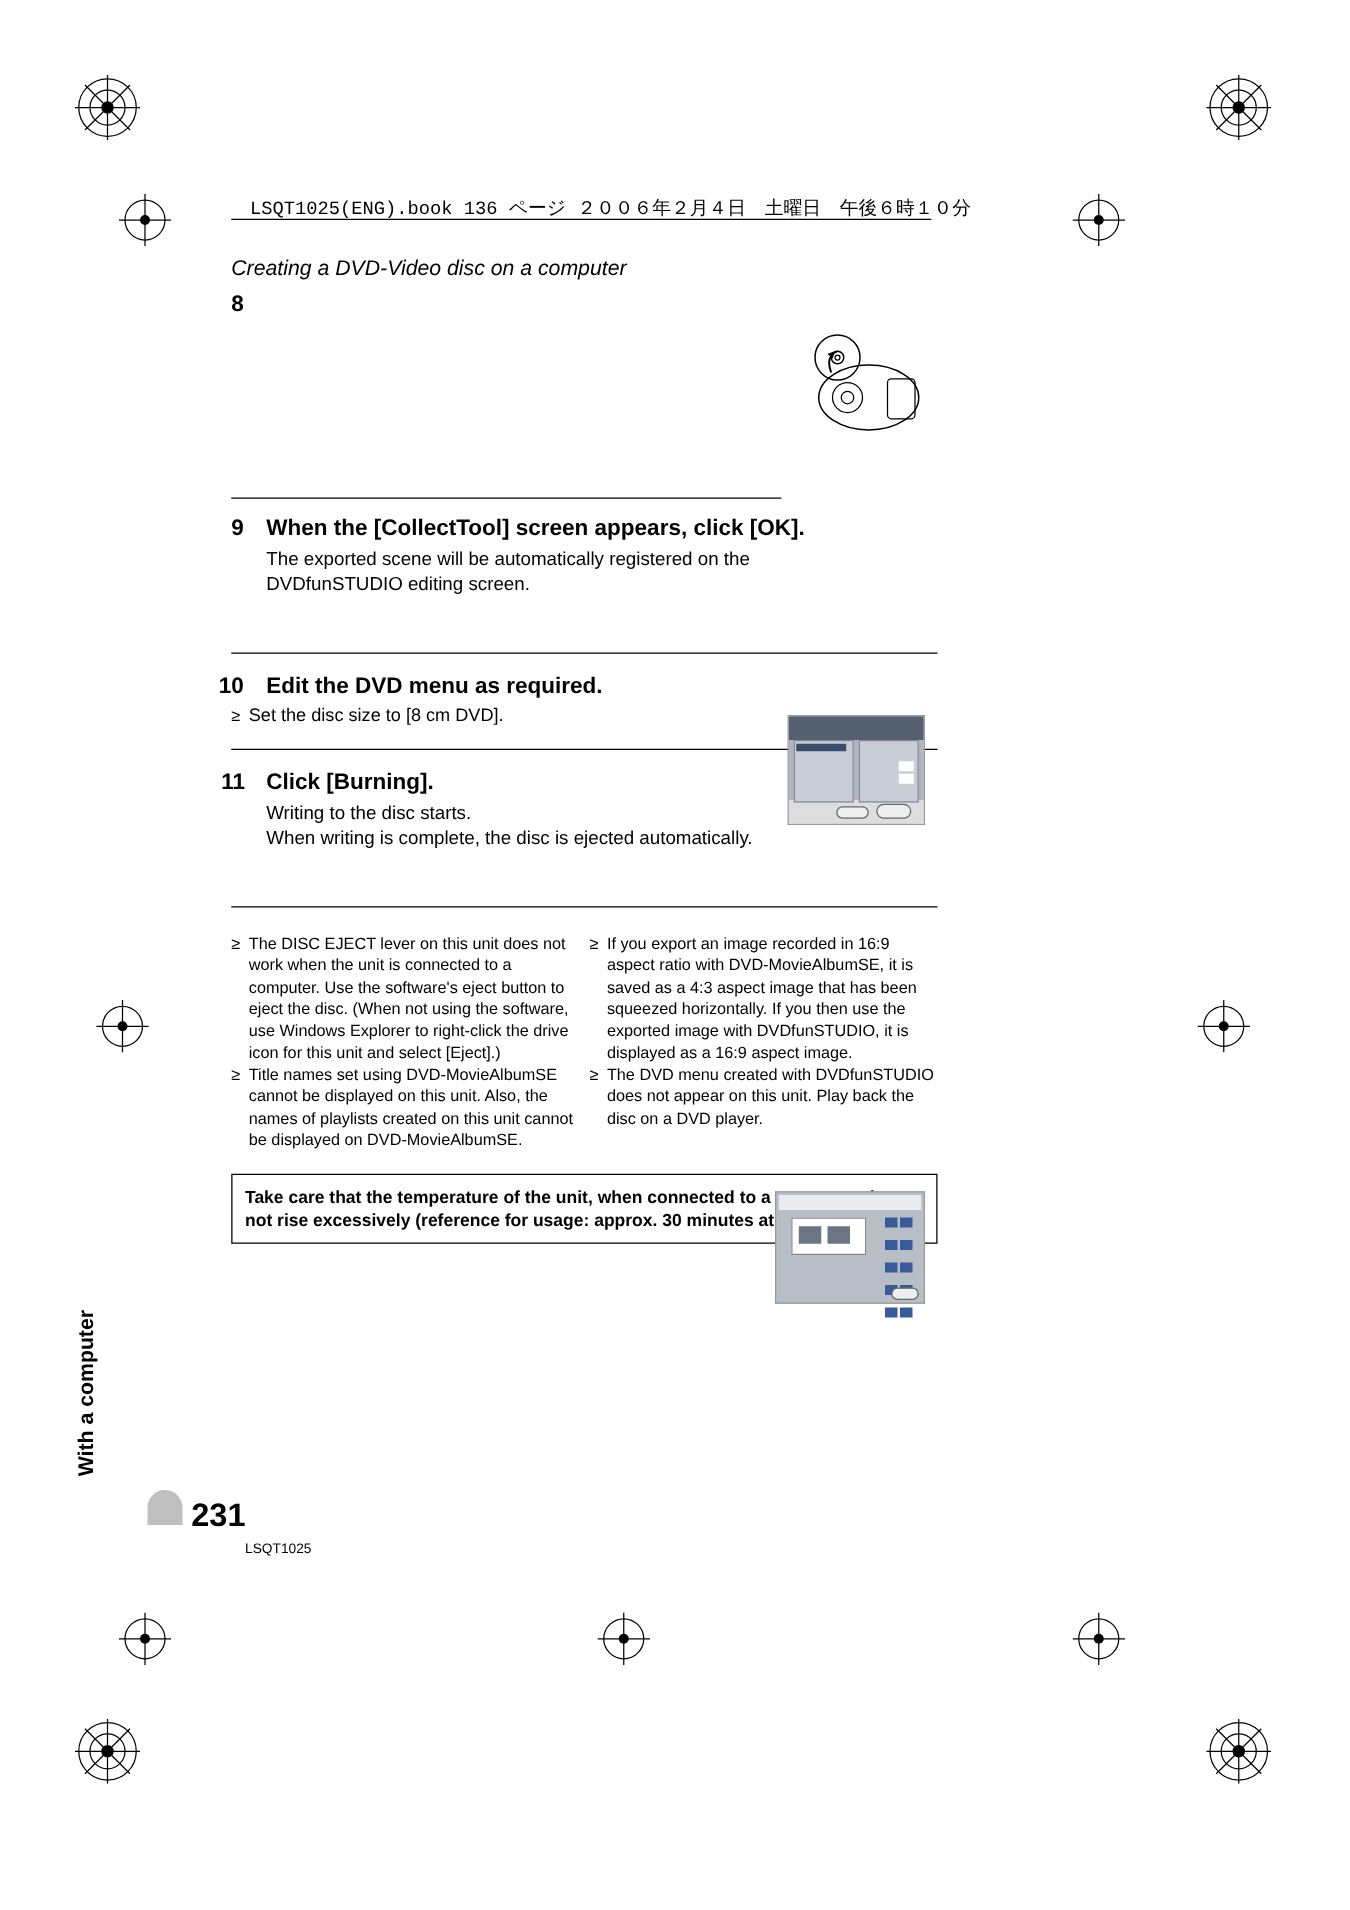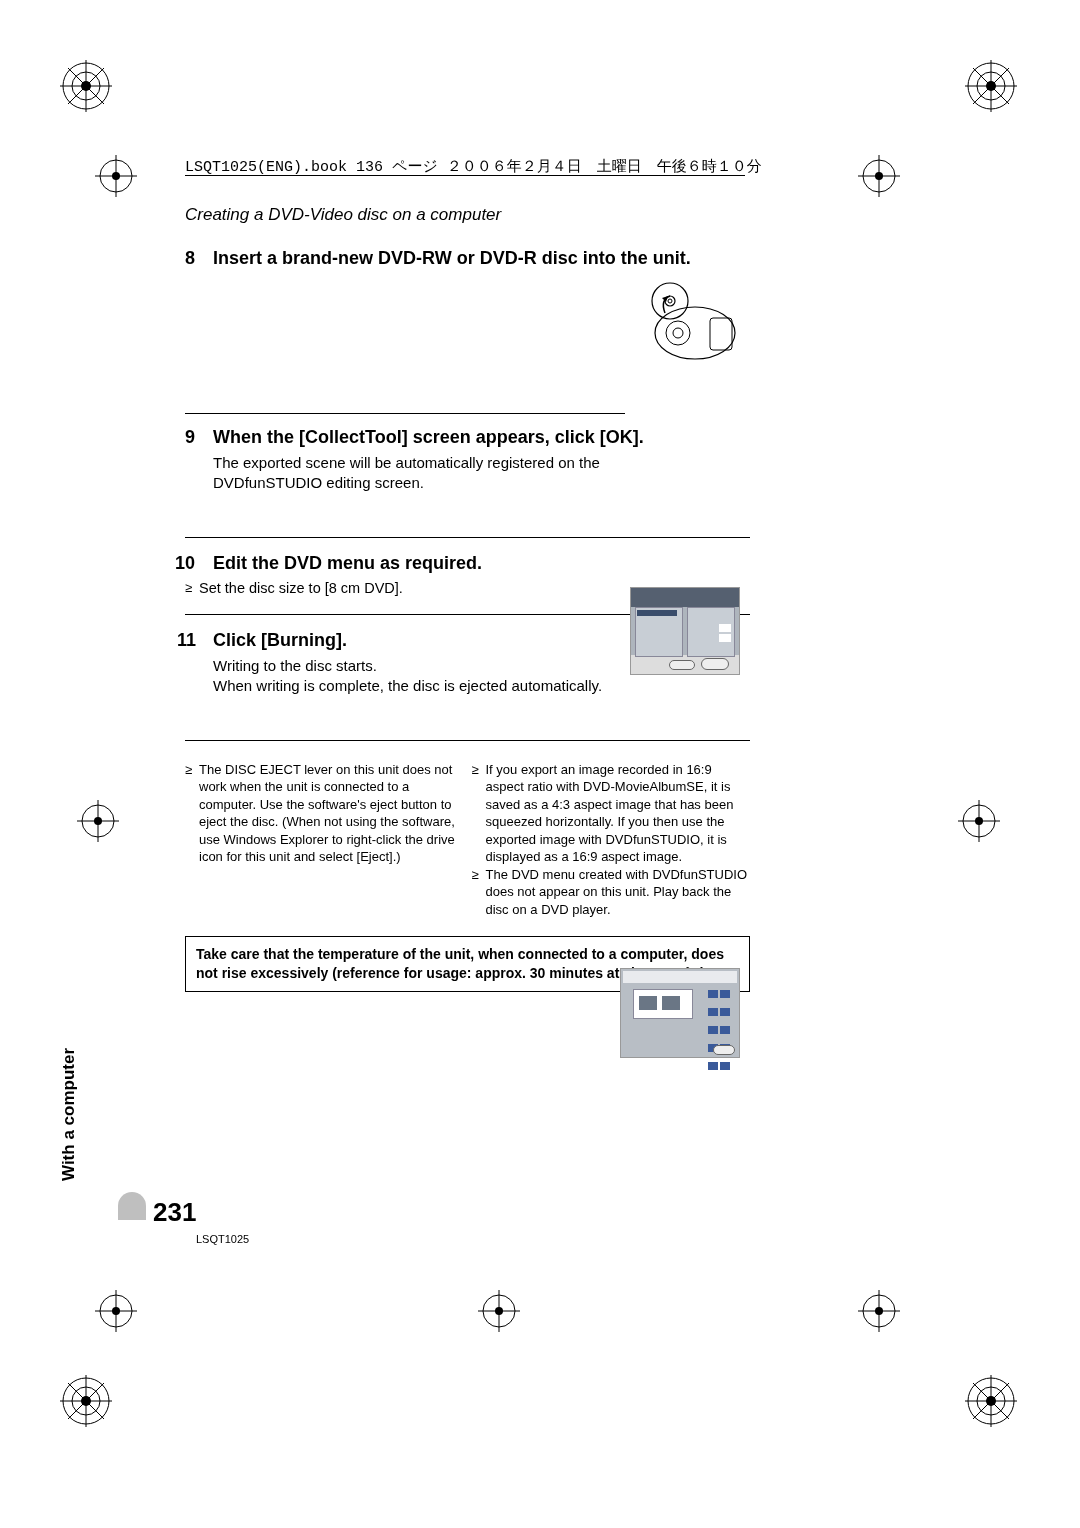--- a/index.html
+++ b/index.html
@@ -20,34 +20,34 @@
     .header-line {
       position: absolute;
       top: 175px;
       left: 185px;
       width: 560px;
       border-top: 1px solid #000;
     }
     .header-text {
       position: absolute;
       top: 157px;
-      left: 185px;
+      left: 200px;
       font-size: 15px;
       font-family: "Courier New", monospace;
     }
     .content-area {
       position: absolute;
       top: 205px;
       left: 185px;
       width: 565px;
     }
     .breadcrumb {
       font-style: italic;
       font-size: 17px;
-      margin-bottom: 23px;
+      margin-bottom: 8px;
     }
     .step {
       margin-bottom: 15px;
       position: relative;
     }
     .step-num {
       position: absolute;
       left: 0;
       font-weight: bold;
       font-size: 18px;
@@ -380,21 +380,20 @@
   </svg>
 
 <div class="header-text">LSQT1025(ENG).book  136 ページ  ２００６年２月４日　土曜日　午後６時１０分</div>
 <div class="header-line"></div>
 
 <div class="content-area">
   <div class="breadcrumb">Creating a DVD-Video disc on a computer</div>
 
   <div class="step" style="min-height:130px;">
     <span class="step-num">8</span>
-    <div class="step-heading">Insert a brand-new DVD-RW or DVD-R disc into the unit.</div>
 
     <svg class="disc-icon" width="40" height="40" viewBox="0 0 40 40">
       <circle cx="20" cy="20" r="18" fill="none" stroke="#000" stroke-width="1.2"></circle>
       <circle cx="20" cy="20" r="5" fill="none" stroke="#000" stroke-width="1.2"></circle>
       <circle cx="20" cy="20" r="2" fill="none" stroke="#000"></circle>
     </svg>
     <svg class="camcorder-illus" viewBox="0 0 100 90">
       <ellipse cx="55" cy="55" rx="40" ry="26" fill="none" stroke="#000" stroke-width="1.2"></ellipse>
       <circle cx="38" cy="55" r="12" fill="none" stroke="#000"></circle>
       <circle cx="38" cy="55" r="5" fill="none" stroke="#000"></circle>
@@ -454,20 +453,21 @@
           <div class="obtn"></div>
         </div>
     </div>
   </div>
 
   <div class="section-rule"></div>
 
   <div class="notes-columns">
     <div class="notes-col">
       <div class="bullet">The DISC EJECT lever on this unit does not work when the unit is connected to a computer. Use the software's eject button to eject the disc. (When not using the software, use Windows Explorer to right-click the drive icon for this unit and select [Eject].)</div>
+      <div class="bullet">Title names set using DVD-MovieAlbumSE cannot be displayed on this unit. Also, the names of playlists created on this unit cannot be displayed on DVD-MovieAlbumSE.</div>
     </div>
     <div class="notes-col">
       <div class="bullet">If you export an image recorded in 16:9 aspect ratio with DVD-MovieAlbumSE, it is saved as a 4:3 aspect image that has been squeezed horizontally. If you then use the exported image with DVDfunSTUDIO, it is displayed as a 16:9 aspect image.</div>
       <div class="bullet">The DVD menu created with DVDfunSTUDIO does not appear on this unit. Play back the disc on a DVD player.</div>
     </div>
   </div>
 
   <div class="warning-box">Take care that the temperature of the unit, when connected to a computer, does not rise excessively (reference for usage: approx. 30 minutes at about 30 °C).</div>
 </div>
 

